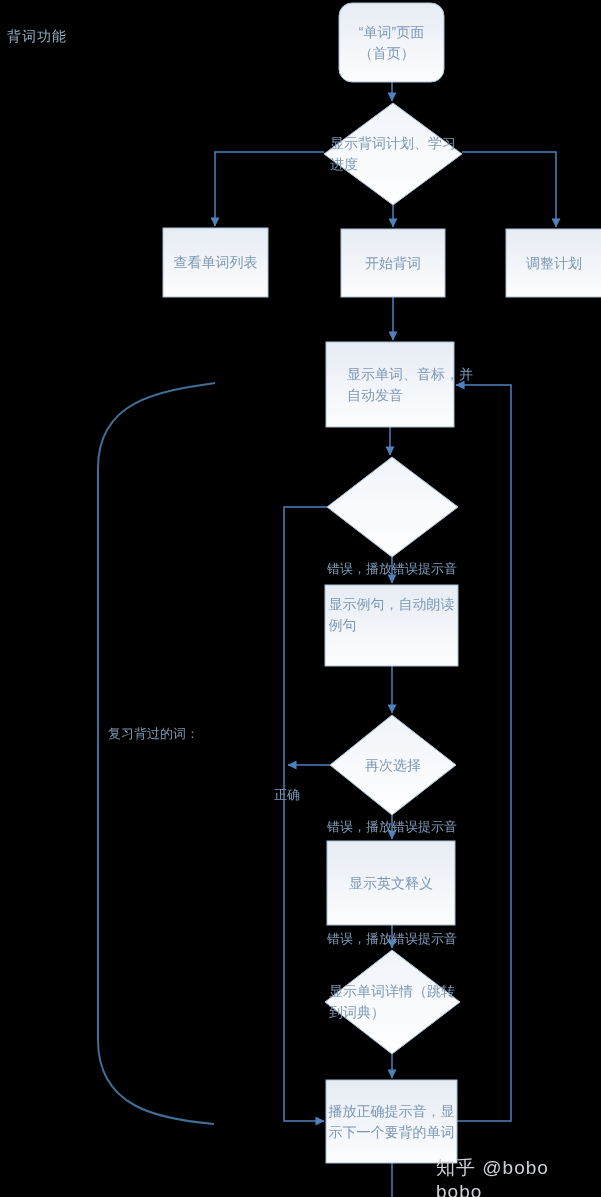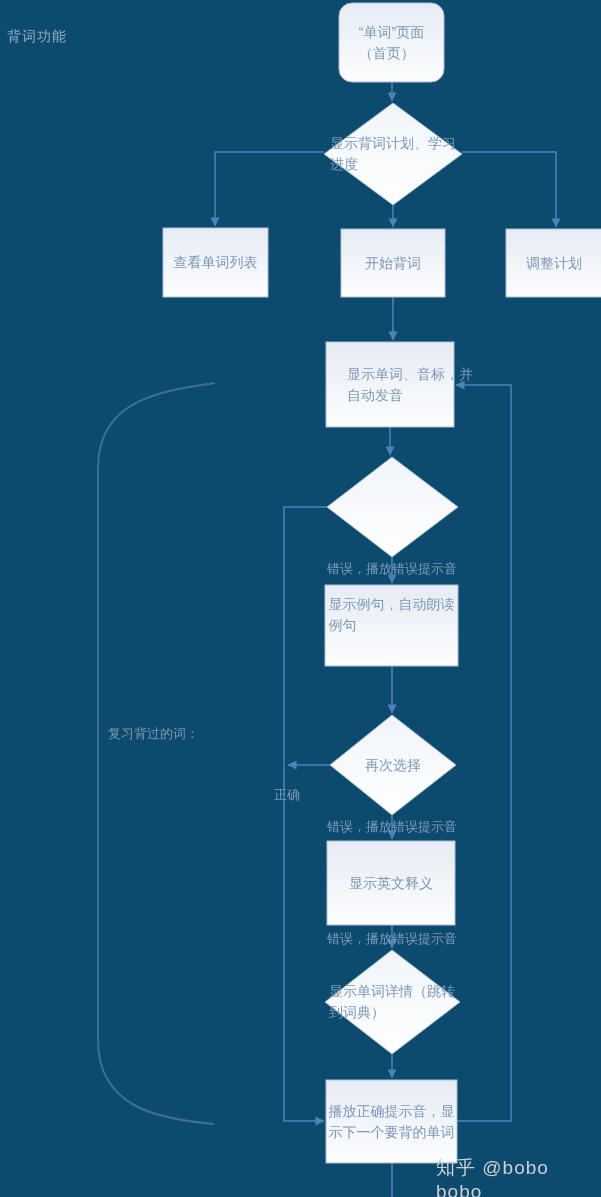--- a/index.html
+++ b/index.html
@@ -1,17 +1,17 @@
 <!DOCTYPE html>
 <html><head>
 <meta charset="utf-8">
 <style>
   html,body{margin:0;padding:0;background:#fff;}
   body{font-family:"Liberation Sans","DejaVu Sans",sans-serif;}
-  .canvas{position:relative;width:601px;height:1197px;background:#0c4a6e;overflow:hidden;}
+  .canvas{position:relative;width:601px;height:1197px;background:#000000;overflow:hidden;}
   .canvas svg{position:absolute;left:0;top:0;}
   .shape-text{
     position:absolute;display:flex;align-items:center;justify-content:center;
     white-space:pre-line;color:#7b98b6;font-size:14px;line-height:21px;
     pointer-events:none;
   }
   .edge-label{
     position:absolute;display:flex;align-items:center;justify-content:center;
     text-align:center;color:#7f9cba;font-size:13px;line-height:14px;white-space:nowrap;
     pointer-events:none;

